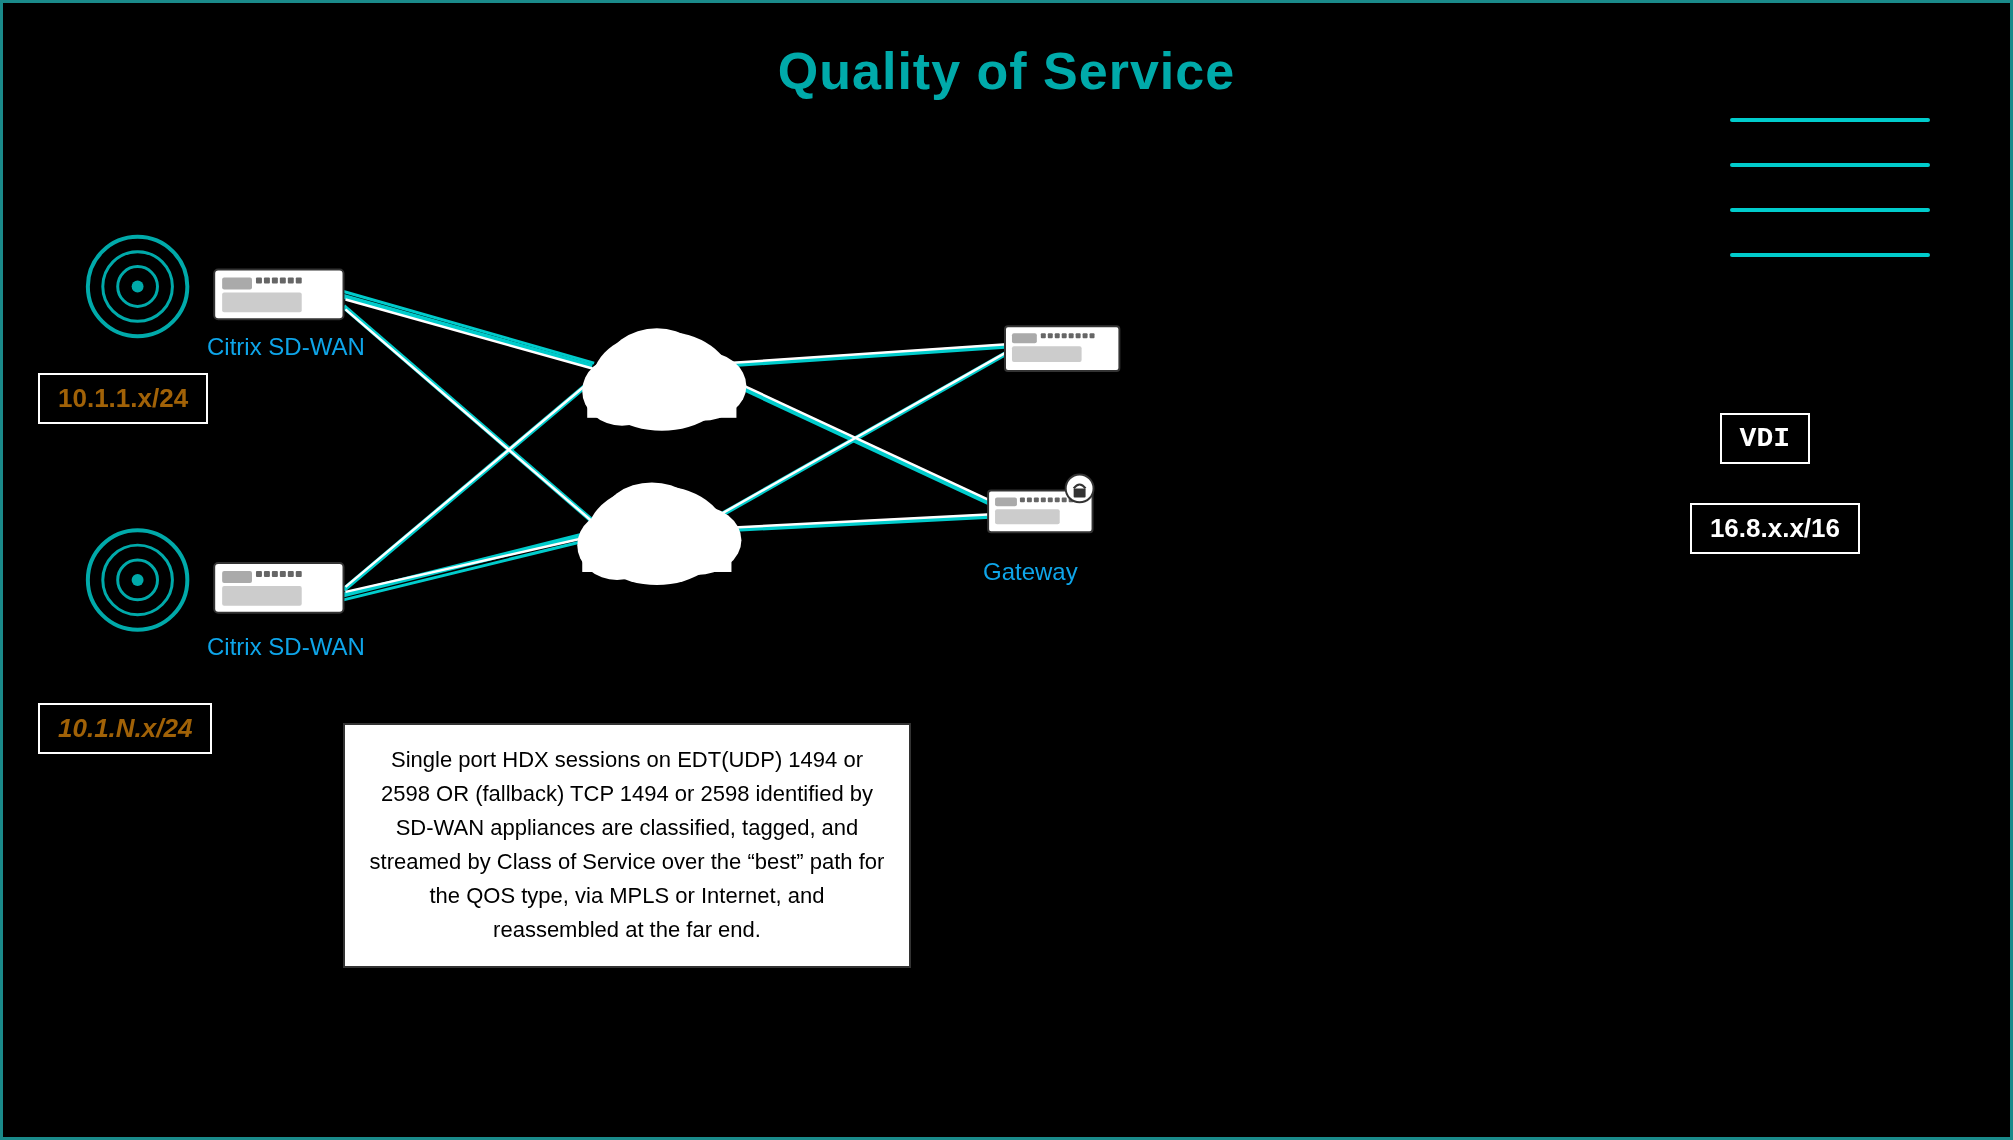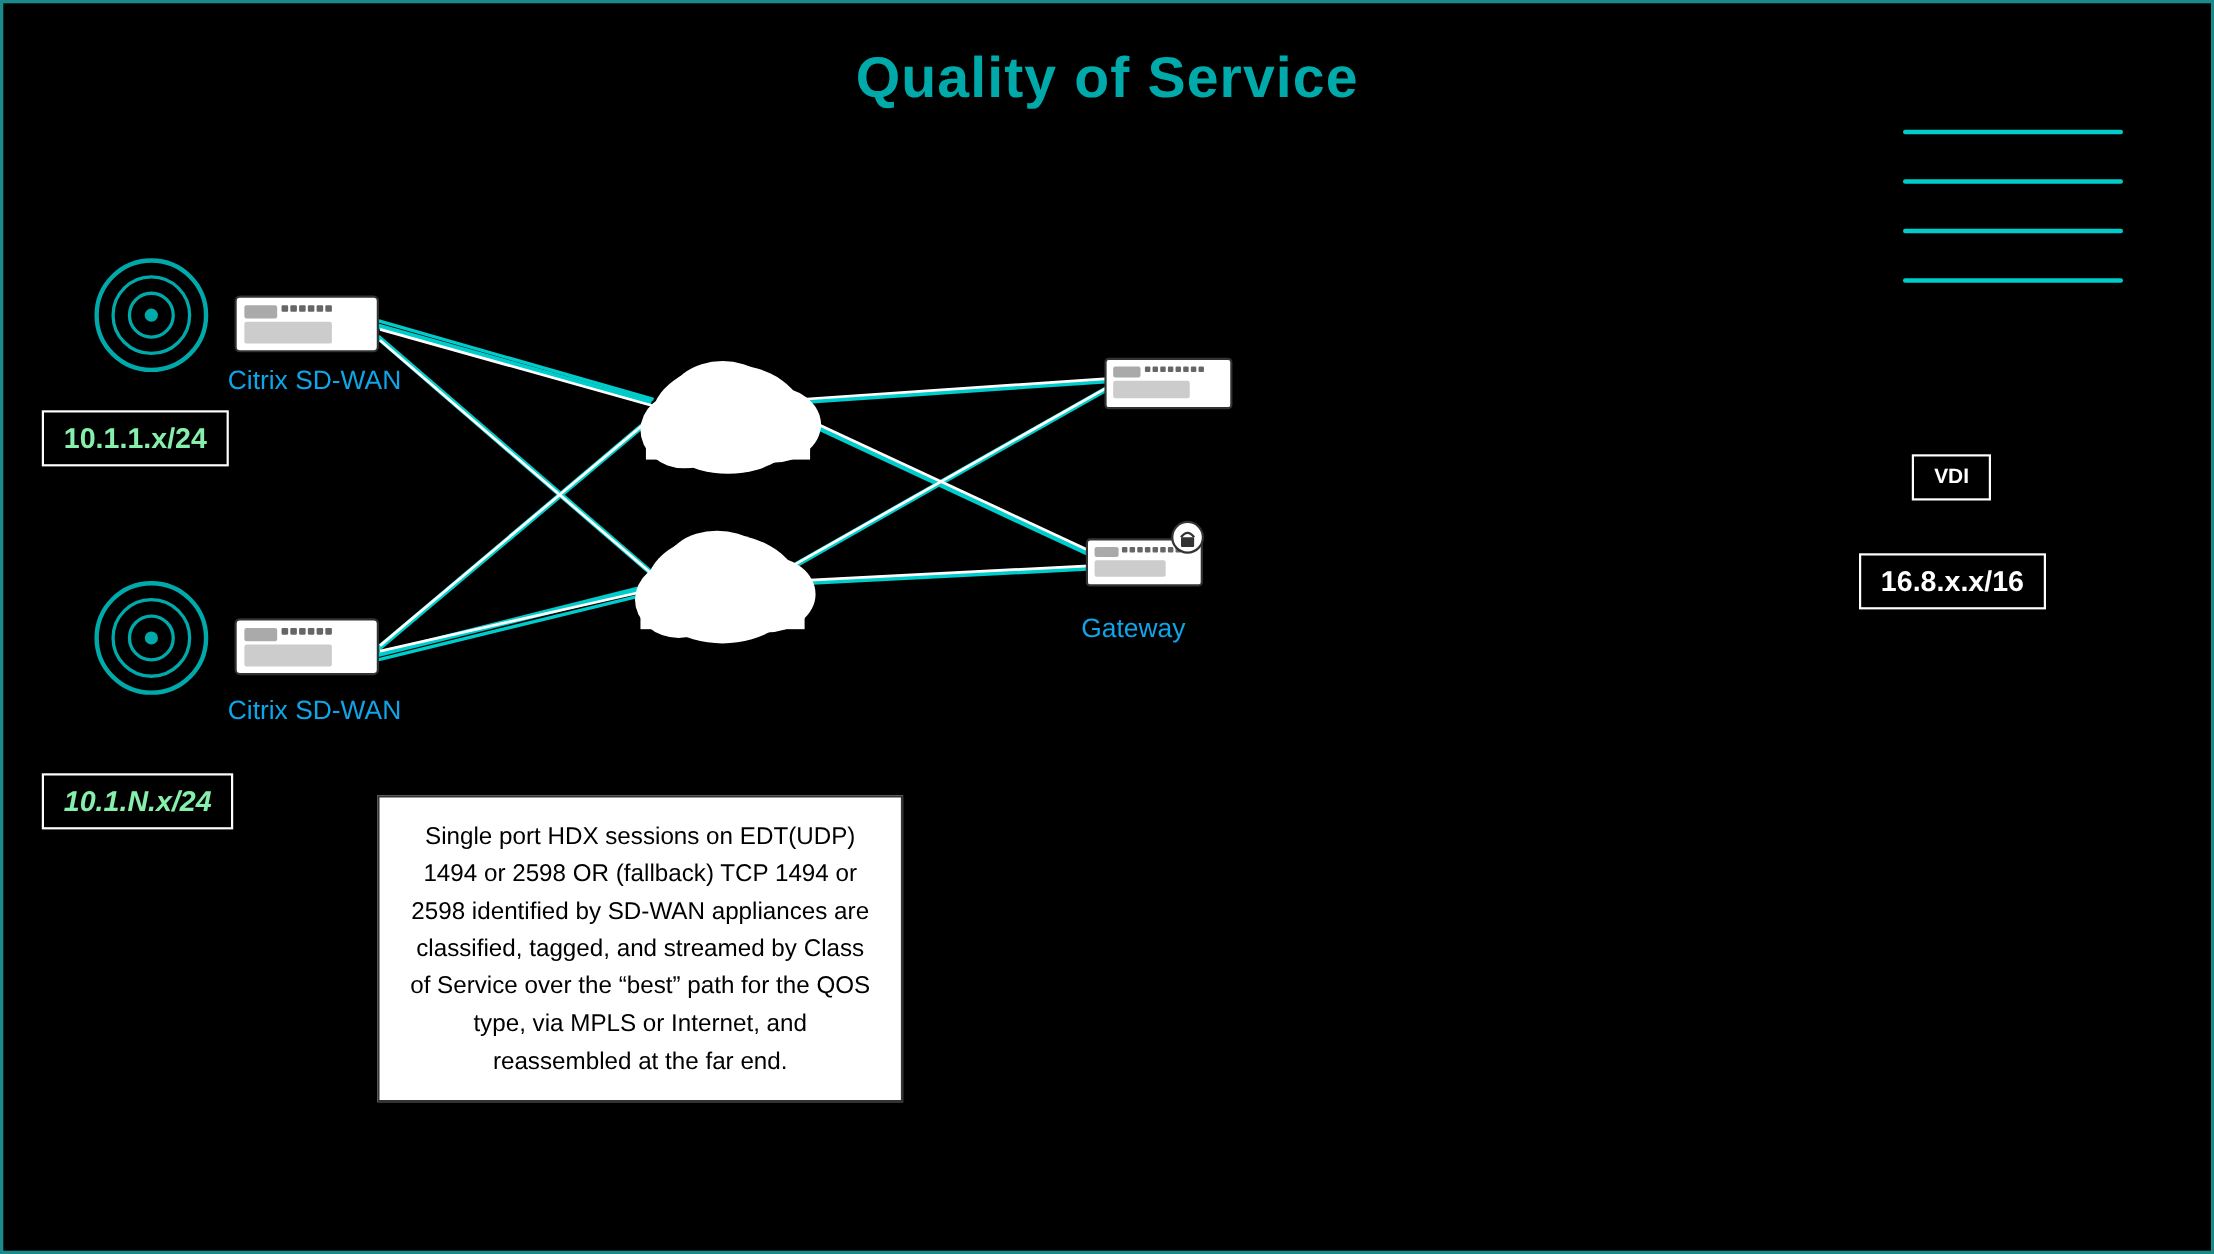--- a/index.html
+++ b/index.html
@@ -36,21 +36,21 @@
       left: 0;
       width: 100%;
       height: 100%;
     }
 
     
     .ip-label {
       position: absolute;
       background: #000;
       border: 2px solid #fff;
-      color: #86efac;
+      color: #a16207;
       font-size: 26px;
       font-weight: bold;
       padding: 8px 18px;
       white-space: nowrap;
     }
 
     #ip1 {
       left: 35px;
       top: 370px;
     }
@@ -85,25 +85,26 @@
       top: 555px;
       text-align: right;
     }
 
     
     #vdi-label {
       position: absolute;
       background: #000;
       border: 2px solid #fff;
       color: #fff;
-      font-size: 19px;
+      font-size: 28px;
       font-weight: bold;
       padding: 8px 18px;
       right: 200px;
       top: 410px;
+      font-family: Liberation Mono, monospace;
     }
 
     
     #ip3 {
       position: absolute;
       background: #000;
       border: 2px solid #fff;
       color: #fff;
       font-size: 26px;
       font-weight: bold;
@@ -114,21 +115,21 @@
 
     
     #info-box {
       position: absolute;
       background: #fff;
       border: 2px solid #333;
       color: #000;
       font-size: 22px;
       line-height: 1.55;
       padding: 18px 24px;
-      width: 478px;
+      width: 568px;
       text-align: center;
       left: 340px;
       top: 720px;
     }
 
     
     .legend-line {
       position: absolute;
       right: 80px;
       height: 4px;

